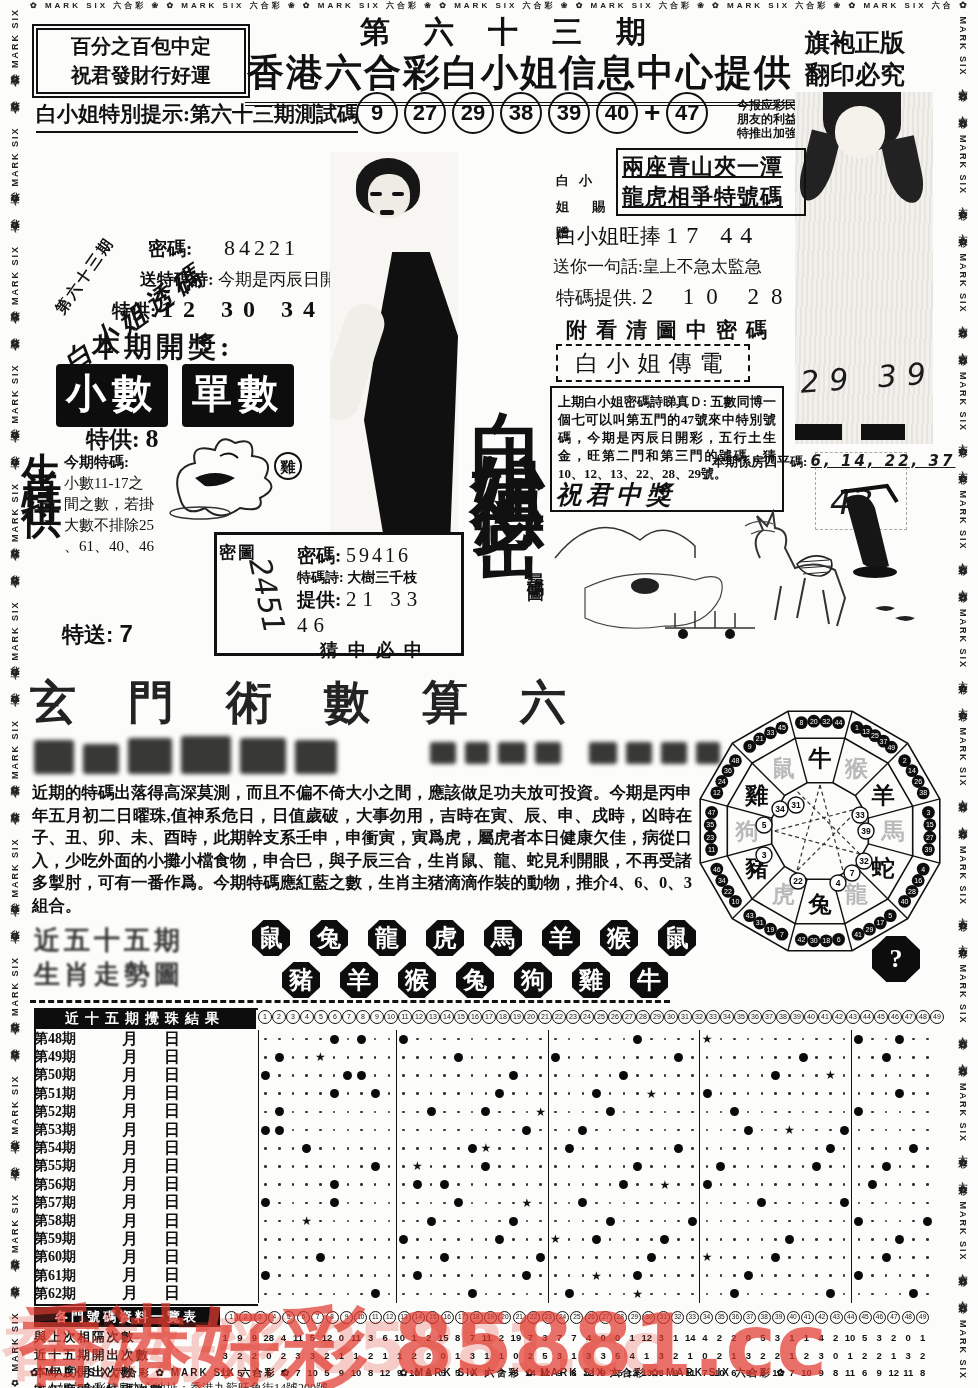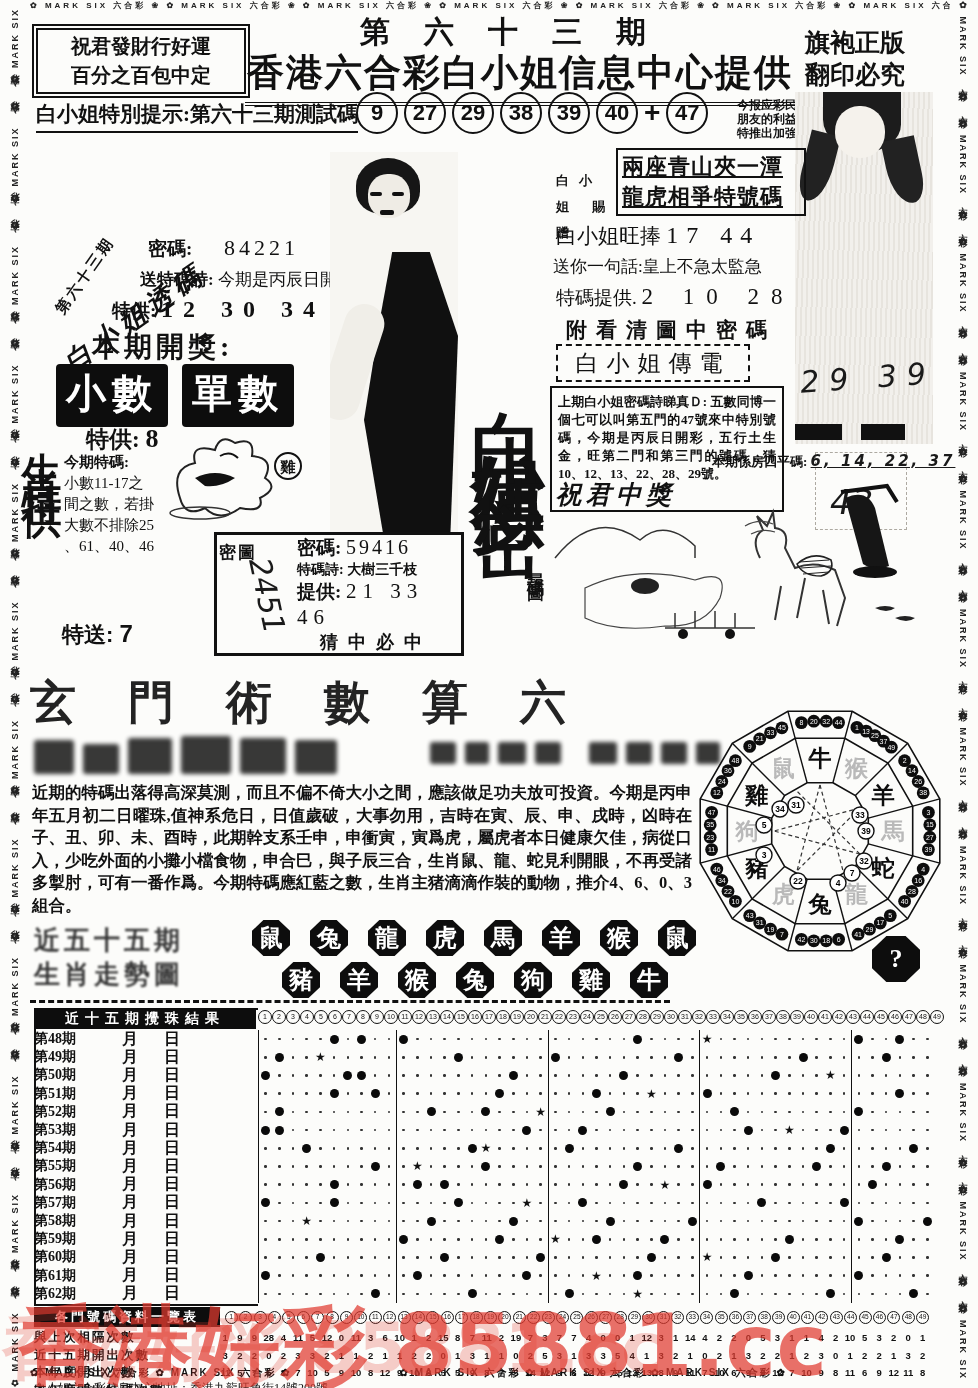--- a/index.html
+++ b/index.html
@@ -89,21 +89,21 @@
       border-radius:20px;transform:rotate(18deg);}
   .vtitle-c{left:458px;top:158px;width:100px;height:500px;font-size:74px;font-weight:900;
             font-family:"Liberation Serif",serif;writing-mode:vertical-rl;letter-spacing:22px;line-height:100px;text-align:center;}
   .subv{left:524px;top:560px;font-size:17px;font-weight:bold;writing-mode:vertical-rl;letter-spacing:6px;
         font-family:"Liberation Serif",serif;}
   
   .mibox{left:214px;top:532px;width:244px;height:118px;border:3px solid #111;display:flex;}
   .mibox .lft{width:70px;border-right:0;padding:6px 2px;position:relative;}
   .mibox .lft .lab{font-size:17px;font-weight:bold;font-family:"Liberation Serif",serif;letter-spacing:2px;}
   .mibox .lft .hw{font-size:30px;transform:rotate(78deg);display:inline-block;margin:14px 0 0 10px;}
-  .mibox .rgt{flex:1;padding:0 6px;font-family:"Liberation Serif",serif;}
+  .mibox .rgt{flex:1;padding:8px 6px;font-family:"Liberation Serif",serif;}
   .mibox .rgt .r1{font-size:19px;font-weight:bold;}
   .mibox .rgt .r1 .v{letter-spacing:3px;font-weight:normal;font-size:20px;}
   .mibox .rgt .r2{font-size:14px;font-weight:bold;}
   .mibox .rgt .r3{font-size:19px;}
   .mibox .rgt .r3 .v{font-size:21px;letter-spacing:6px;}
   .mibox .rgt .r4{font-size:18px;font-weight:bold;letter-spacing:10px;text-align:center;}
   
   .gift-lab{left:556px;top:168px;width:60px;font-size:13px;font-weight:bold;line-height:26px;
             letter-spacing:10px;font-family:"Liberation Serif",serif;}
   .giftbox{left:616px;top:148px;width:178px;height:60px;border:2px solid #111;padding:2px 4px;}
@@ -190,22 +190,22 @@
 </head>
 <body>
 
 <div class="page">
 
   <div class="abs edge left" id="edge-left">✿ MARK SIX 六合彩 ✿ 六合彩 ✿ MARK SIX 六合彩 ✿ 六合彩 ✿ MARK SIX 六合彩 ✿ 六合彩 ✿ MARK SIX 六合彩 ✿ 六合彩 ✿ MARK SIX 六合彩 ✿ 六合彩 ✿ MARK SIX 六合彩 ✿ 六合彩 ✿ MARK SIX 六合彩 ✿ 六合彩 ✿ MARK SIX 六合彩 ✿ 六合彩 ✿ MARK SIX 六合彩 ✿ 六合彩 ✿ MARK SIX 六合彩 ✿ 六合彩 ✿ MARK SIX 六合彩 ✿ 六合彩 ✿ MARK SIX 六合彩 ✿ 六合彩 </div>
   <div class="abs edge right" id="edge-right">✿ MARK SIX 六合彩 ✿ 六合彩 ✿ MARK SIX 六合彩 ✿ 六合彩 ✿ MARK SIX 六合彩 ✿ 六合彩 ✿ MARK SIX 六合彩 ✿ 六合彩 ✿ MARK SIX 六合彩 ✿ 六合彩 ✿ MARK SIX 六合彩 ✿ 六合彩 ✿ MARK SIX 六合彩 ✿ 六合彩 ✿ MARK SIX 六合彩 ✿ 六合彩 ✿ MARK SIX 六合彩 ✿ 六合彩 ✿ MARK SIX 六合彩 ✿ 六合彩 ✿ MARK SIX 六合彩 ✿ 六合彩 ✿ MARK SIX 六合彩 ✿ 六合彩 </div>
   <div class="abs topdecor" id="top-decor">✿ MARK SIX 六合彩 ❀ ✿ MARK SIX 六合彩 ❀ ✿ MARK SIX 六合彩 ❀ ✿ MARK SIX 六合彩 ❀ ✿ MARK SIX 六合彩 ❀ ✿ MARK SIX 六合彩 ❀ ✿ MARK SIX 六合彩 ❀ ✿ MARK SIX 六合彩 ❀ ✿ MARK SIX 六合彩 ❀ ✿ MARK SIX 六合彩 ❀ ✿ MARK SIX 六合彩 ❀ ✿ MARK SIX 六合彩 ❀ ✿ MARK SIX 六合彩 ❀ ✿ MARK SIX 六合彩 ❀ </div>
 
   <div class="abs sloganbox">
+    <div>百分之百包中定</div>
     <div>祝君發財行好運</div>
-    <div>百分之百包中定</div>
   </div>
   <div class="abs issue-title">第六十三期</div>
   <div class="abs main-title">香港六合彩白小姐信息中心提供</div>
   <div class="abs copyright">
     <div>旗袍正版</div>
     <div>翻印必究</div>
   </div>
   <div class="abs tip-label">白小姐特別提示:第六十三期測試碼</div>
   <div class="abs testnums" id="test-numbers">
       <div class="cnum">9</div>

